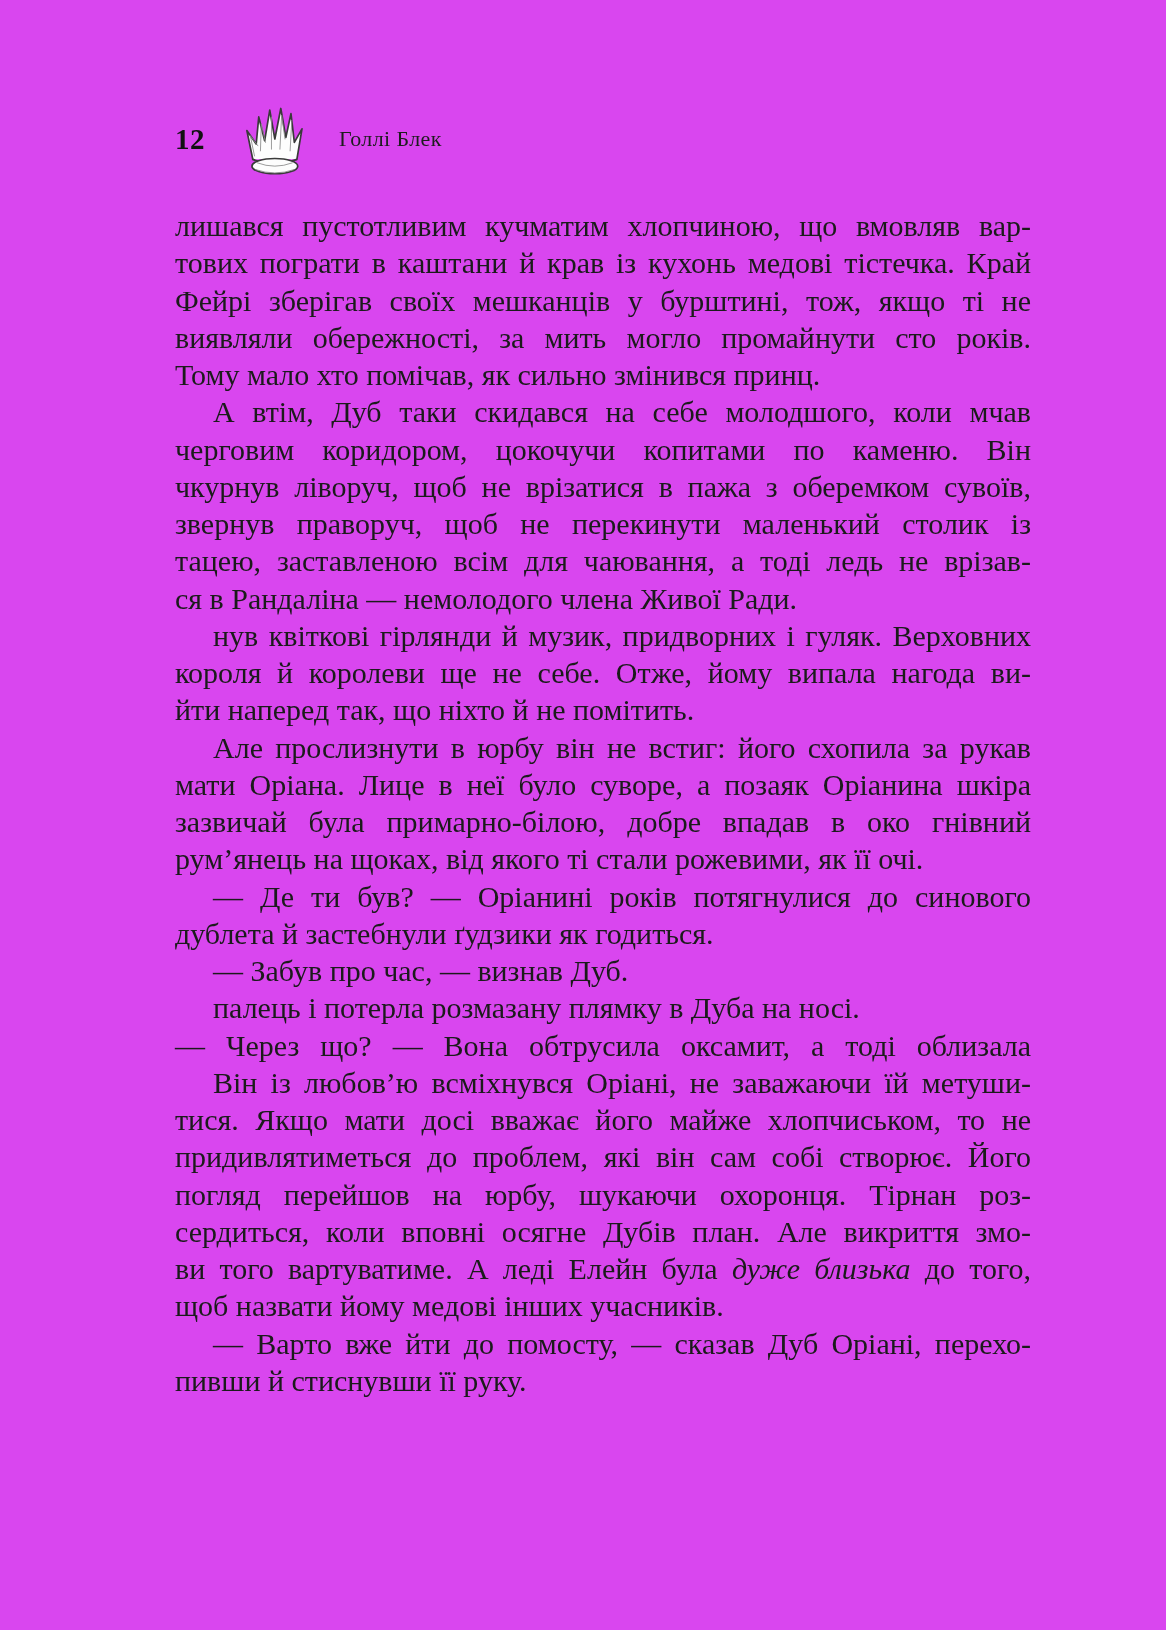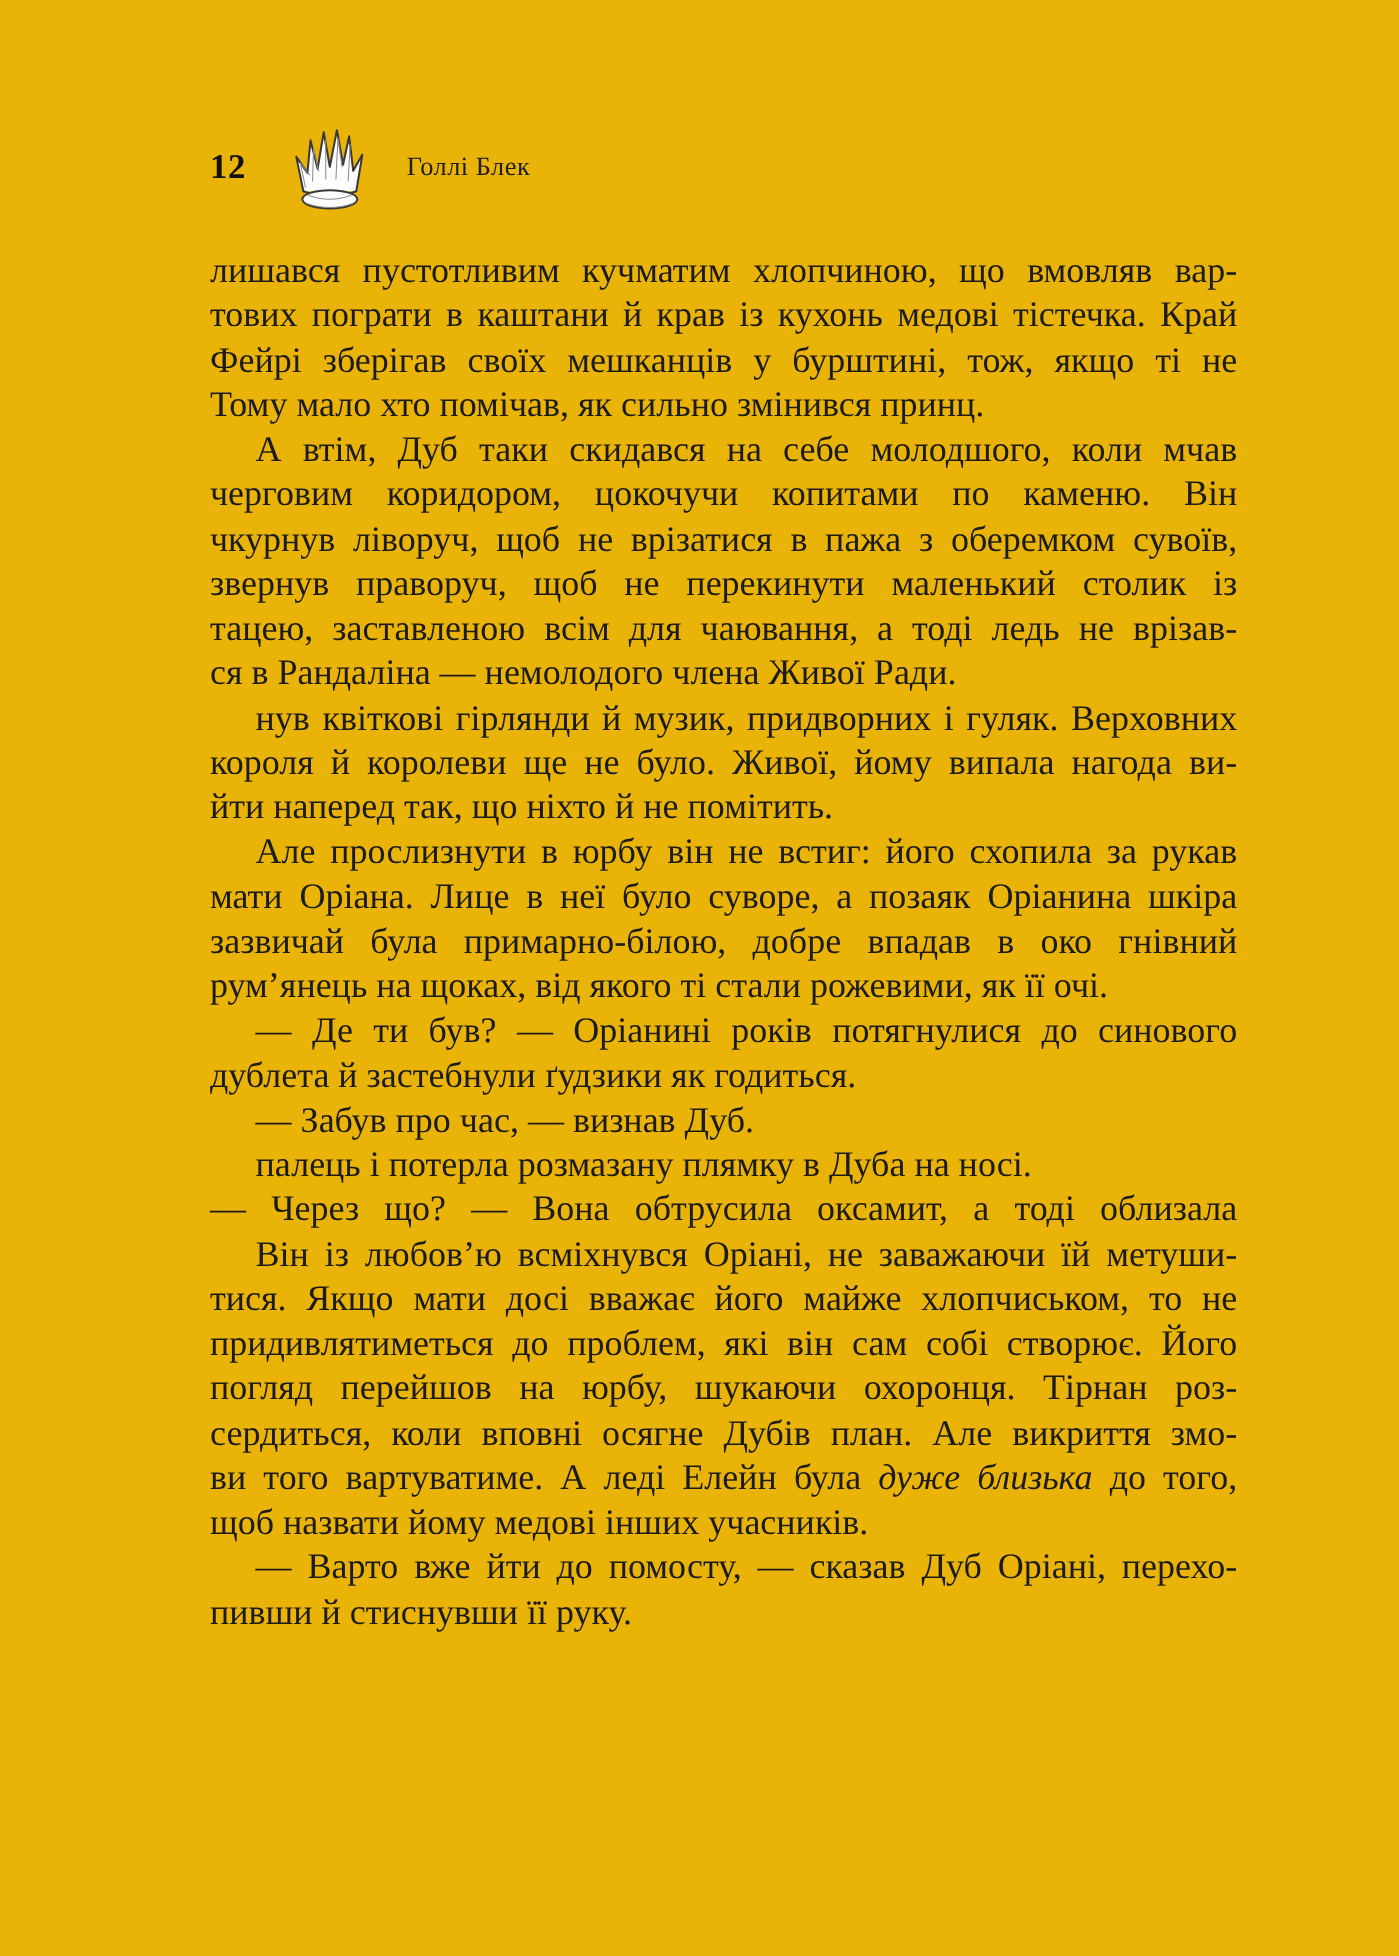--- a/index.html
+++ b/index.html
@@ -4,21 +4,21 @@
 <style>
   html, body {
     margin: 0;
     padding: 0;
     background: #ffffff;
   }
   .page {
     position: relative;
     width: 1166px;
     height: 1630px;
-    background: #eab308;
+    background: #d946ef;
     overflow: hidden;
     font-family: "Liberation Serif", "DejaVu Serif", serif;
     color: #1c1c1c;
   }
   .running-header {
     position: absolute;
     left: 175px;
     top: 98px;
     width: 856px;
     height: 82px;
@@ -94,33 +94,34 @@
     </span>
 
     <span class="author-name">Голлі Блек</span>
   </div>
 
   <div class="body-text">
       <div class="para">
         <div class="line">лишався пустотливим кучматим хлопчиною, що вмовляв вар-</div>
         <div class="line">тових пограти в каштани й крав із кухонь медові тістечка. Край</div>
         <div class="line">Фейрі зберігав своїх мешканців у бурштині, тож, якщо ті не</div>
+        <div class="line">виявляли обережності, за мить могло промайнути сто років.</div>
         <div class="line last">Тому мало хто помічав, як сильно змінився принц.</div>
       </div>
       <div class="para indent">
         <div class="line">А втім, Дуб таки скидався на себе молодшого, коли мчав</div>
         <div class="line">черговим коридором, цокочучи копитами по каменю. Він</div>
         <div class="line">чкурнув ліворуч, щоб не врізатися в пажа з оберемком сувоїв,</div>
         <div class="line">звернув праворуч, щоб не перекинути маленький столик із</div>
         <div class="line">тацею, заставленою всім для чаювання, а тоді ледь не врізав-</div>
         <div class="line last">ся в Рандаліна — немолодого члена Живої Ради.</div>
       </div>
       <div class="para indent">
         <div class="line">нув квіткові гірлянди й музик, придворних і гуляк. Верховних</div>
-        <div class="line">короля й королеви ще не було. Живої, йому випала нагода ви-</div>
+        <div class="line">короля й королеви ще не себе. Отже, йому випала нагода ви-</div>
         <div class="line last">йти наперед так, що ніхто й не помітить.</div>
       </div>
       <div class="para indent">
         <div class="line">Але прослизнути в юрбу він не встиг: його схопила за рукав</div>
         <div class="line">мати Оріана. Лице в неї було суворе, а позаяк Оріанина шкіра</div>
         <div class="line">зазвичай була примарно-білою, добре впадав в око гнівний</div>
         <div class="line last">рум’янець на щоках, від якого ті стали рожевими, як її очі.</div>
       </div>
       <div class="para indent">
         <div class="line">— Де ти був? — Оріанині років потягнулися до синового</div>

